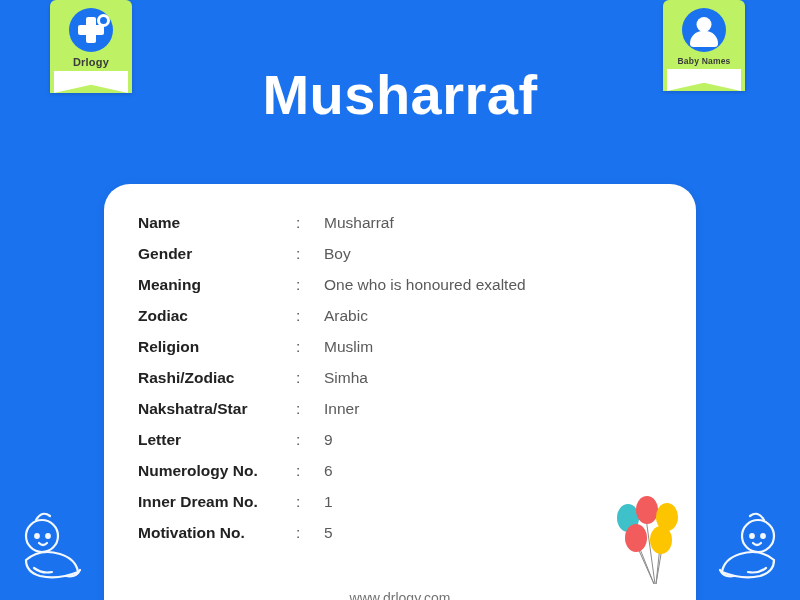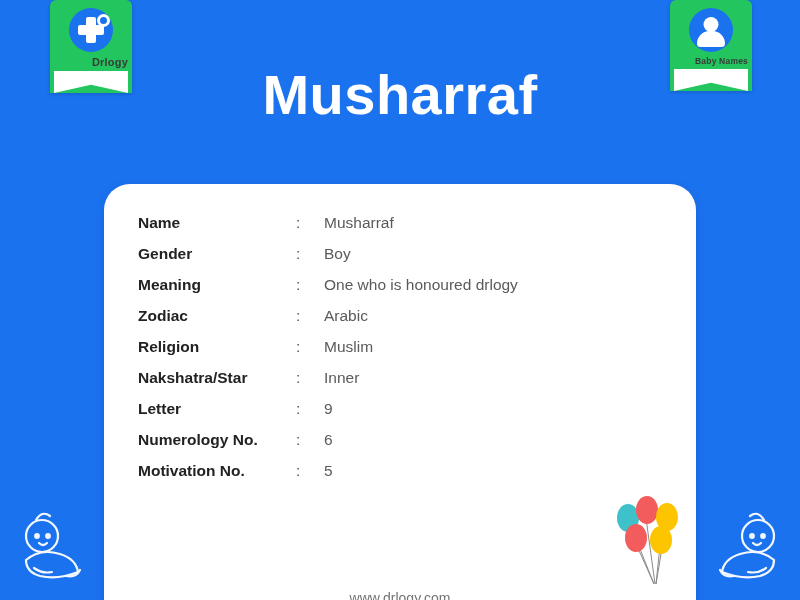--- a/index.html
+++ b/index.html
@@ -13,35 +13,35 @@
     font-family: "Liberation Sans", sans-serif;
     overflow: hidden;
     position: relative;
   }
 
   
   .badge {
     position: absolute;
     top: 0;
     width: 74px;
-    background: #22c55e;
+    background: #bef264;
     border-radius: 6px 6px 0 0;
-    text-align: right;
+    text-align: center;
     padding: 8px 4px 0 4px;
     box-shadow: 0 1px 4px rgba(0,0,0,0.18);
   }
   .badge .ribbon-tail {
     position: relative;
     width: 100%;
     height: 22px;
     background: #ffffff;
     clip-path: polygon(0 0, 100% 0, 100% 100%, 50% 62%, 0 100%);
   }
   .badge-left { left: 50px; }
-  .badge-right { right: 48px; margin-left: 24px; }
+  .badge-right { right: 55px; margin-left: 24px; }
 
   .badge-circle {
     width: 44px;
     height: 44px;
     border-radius: 50%;
     background: #1b72ef;
     margin: 0 auto 4px auto;
     position: relative;
   }
   .badge-label {
@@ -213,46 +213,56 @@
           <td class="val">Musharraf</td>
         </tr>
         <tr>
           <td class="lbl">Gender</td>
           <td class="sep">:</td>
           <td class="val">Boy</td>
         </tr>
         <tr>
           <td class="lbl">Meaning</td>
           <td class="sep">:</td>
-          <td class="val">One who is honoured drlogy</td>
+          <td class="val">One who is honoured exalted</td>
         </tr>
         <tr>
           <td class="lbl">Zodiac</td>
           <td class="sep">:</td>
           <td class="val">Arabic</td>
         </tr>
         <tr>
           <td class="lbl">Religion</td>
           <td class="sep">:</td>
           <td class="val">Muslim</td>
         </tr>
         <tr>
+          <td class="lbl">Rashi/Zodiac</td>
+          <td class="sep">:</td>
+          <td class="val">Simha</td>
+        </tr>
+        <tr>
           <td class="lbl">Nakshatra/Star</td>
           <td class="sep">:</td>
           <td class="val">Inner</td>
         </tr>
         <tr>
           <td class="lbl">Letter</td>
           <td class="sep">:</td>
           <td class="val">9</td>
         </tr>
         <tr>
           <td class="lbl">Numerology No.</td>
           <td class="sep">:</td>
           <td class="val">6</td>
+        </tr>
+        <tr>
+          <td class="lbl">Inner Dream No.</td>
+          <td class="sep">:</td>
+          <td class="val">1</td>
         </tr>
         <tr>
           <td class="lbl">Motivation No.</td>
           <td class="sep">:</td>
           <td class="val">5</td>
         </tr>
       </tbody>
   </table>
   <div class="site-url">www.drlogy.com</div>
 </div>

